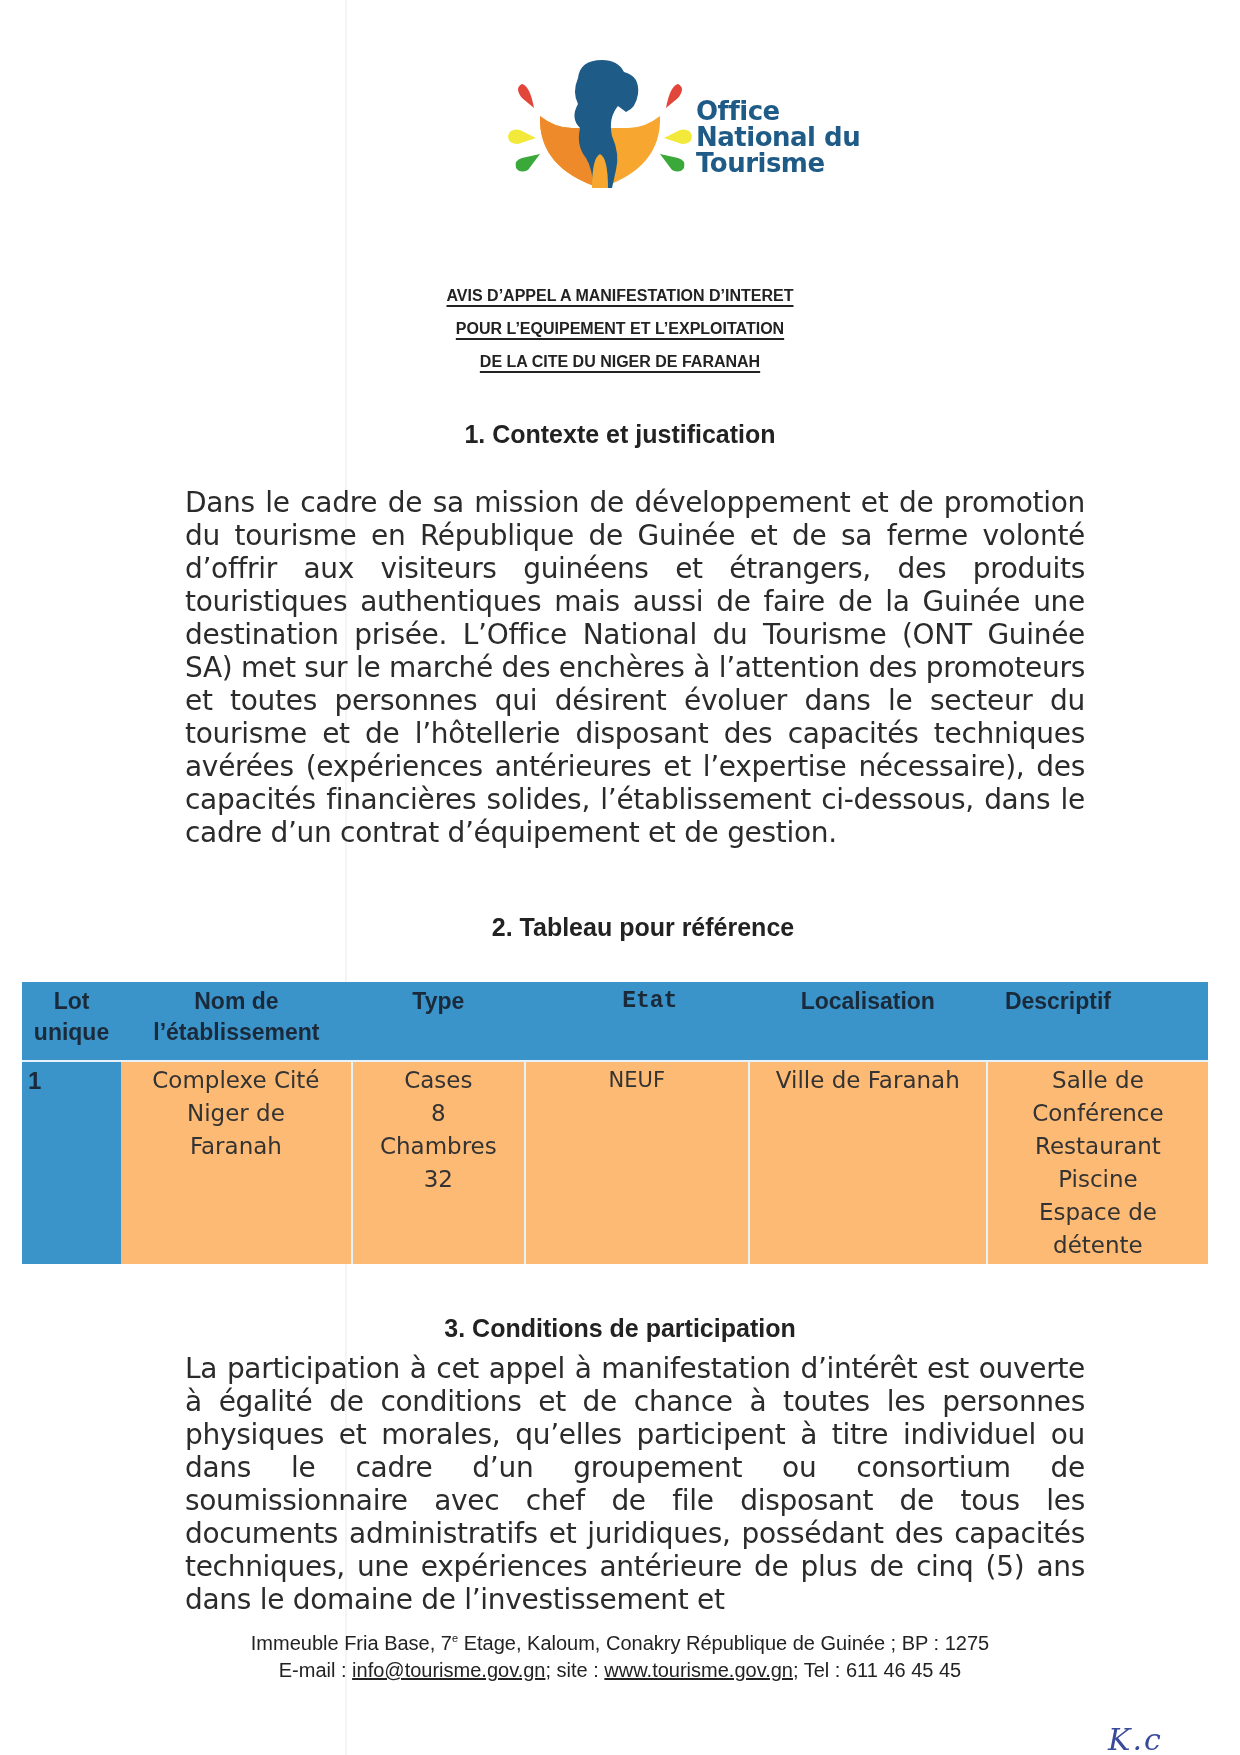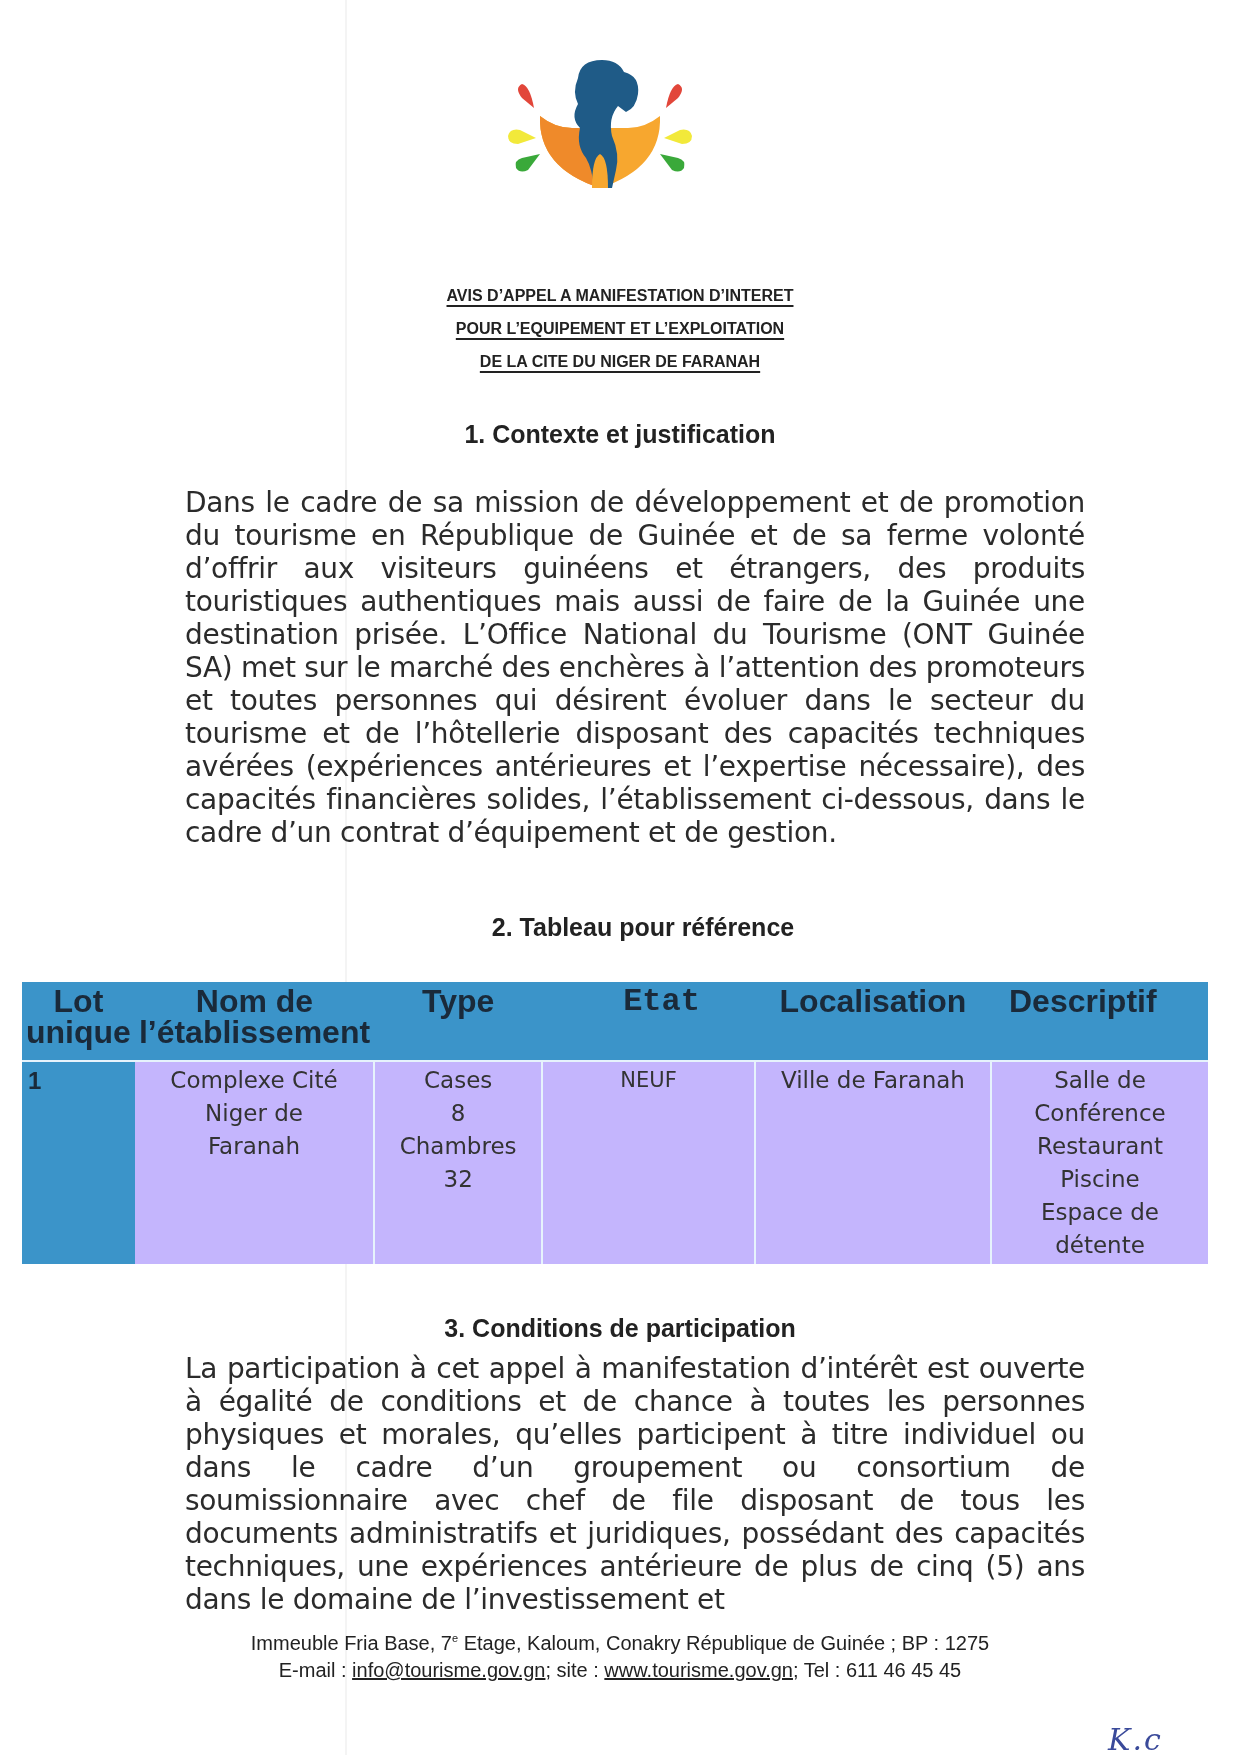--- a/index.html
+++ b/index.html
@@ -23,23 +23,23 @@
   .section-h { left: 0; width: 1240px; text-align: center; font-family: "Liberation Sans", sans-serif;
                font-weight: bold; font-size: 25px; color: #222; }
 
   .para { left: 185px; width: 900px; font-family: "DejaVu Sans", sans-serif; font-size: 28px;
           line-height: 33px; text-align: justify; color: #2b2b2b; letter-spacing: -0.3px; }
 
   
   #ref-table { left: 22px; top: 982px; width: 1186px; border-collapse: collapse;
                font-family: "DejaVu Sans", sans-serif; }
   #ref-table th { background: #3b94c9; color: #1a2a3a; font-family: "Liberation Sans", sans-serif;
-                  font-weight: bold; font-size: 32px; line-height: 31px; vertical-align: top;
+                  font-weight: bold; font-size: 23px; line-height: 31px; vertical-align: top;
                   padding: 4px 4px 4px 4px; height: 70px; }
-  #ref-table td { background: #c4b5fd; color: #333; font-size: 23px; line-height: 33px;
+  #ref-table td { background: #fdba74; color: #333; font-size: 23px; line-height: 33px;
                   vertical-align: top; text-align: center; padding: 2px 4px; height: 190px;
                   border-left: 2px solid #e6f3fc; }
   #ref-table td.lot { background: #3b94c9; text-align: left; font-weight: bold; font-family: "Liberation Sans", sans-serif;
                       color: #1a2a3a; border-left: none; padding-left: 6px; font-size: 24px; }
   #ref-table td.lot + td { border-left: none; }
   #ref-table tr.body-row { border-top: 2px solid #e6f3fc; }
   .cell-lines div { white-space: nowrap; }
   .etat { font-size: 21px !important; }
 
   
@@ -67,20 +67,25 @@
     <path d="M78 20 Q80 2 102 2 Q118 2 124 14 Q140 18 138 36 Q136 50 126 54 L118 48 Q108 60 112 78 Q120 96 116 112 L112 130 L94 130 Q92 110 86 100 Q76 88 80 70 Q70 60 78 46 Q72 34 78 20 Z" fill="#1f5b87"></path>
     <path d="M92 130 Q92 100 100 96 Q108 100 108 130 Z" fill="#f7a72f"></path>
 
     <path d="M22 40 Q14 30 22 26 Q30 28 34 50 Z" fill="#e2463a"></path>
     <path d="M178 40 Q186 30 178 26 Q170 28 166 50 Z" fill="#e2463a"></path>
     <path d="M8 78 Q10 70 20 72 L36 80 L18 86 Q8 86 8 78 Z" fill="#f2e93a"></path>
     <path d="M192 78 Q190 70 180 72 L164 80 L182 86 Q192 86 192 78 Z" fill="#f2e93a"></path>
     <path d="M16 110 Q14 102 22 100 L40 96 L28 112 Q20 116 16 110 Z" fill="#3aa93a"></path>
     <path d="M184 110 Q186 102 178 100 L160 96 L172 112 Q180 116 184 110 Z" fill="#3aa93a"></path>
   </svg>
+  <div class="logo-text">
+    <div>Office</div>
+    <div>National du</div>
+    <div>Tourisme</div>
+  </div>
 </div>
 
 <div class="abs title" style="top:287px;"><span>AVIS D’APPEL A MANIFESTATION D’INTERET</span></div>
 <div class="abs title" style="top:320px;"><span>POUR L’EQUIPEMENT ET L’EXPLOITATION</span></div>
 <div class="abs title" style="top:353px;"><span>DE LA CITE DU NIGER DE FARANAH</span></div>
 
 <div class="abs section-h" style="top:420px;">1.  Contexte et justification</div>
 <div class="abs para" style="top:486px;">Dans le cadre de sa mission de développement et de promotion du tourisme en République de Guinée et de sa ferme volonté d’offrir aux visiteurs guinéens et étrangers, des produits touristiques authentiques mais aussi de faire de la Guinée une destination prisée. L’Office National du Tourisme (ONT Guinée SA) met sur le marché des enchères à l’attention des promoteurs et toutes personnes qui désirent évoluer dans le secteur du tourisme et de l’hôtellerie disposant des capacités techniques avérées (expériences antérieures et l’expertise nécessaire), des capacités financières solides,  l’établissement ci-dessous, dans le cadre d’un contrat d’équipement et de gestion.</div>
 
 <div class="abs section-h" style="top:913px;margin-left:23px;">2.  Tableau pour référence</div>

